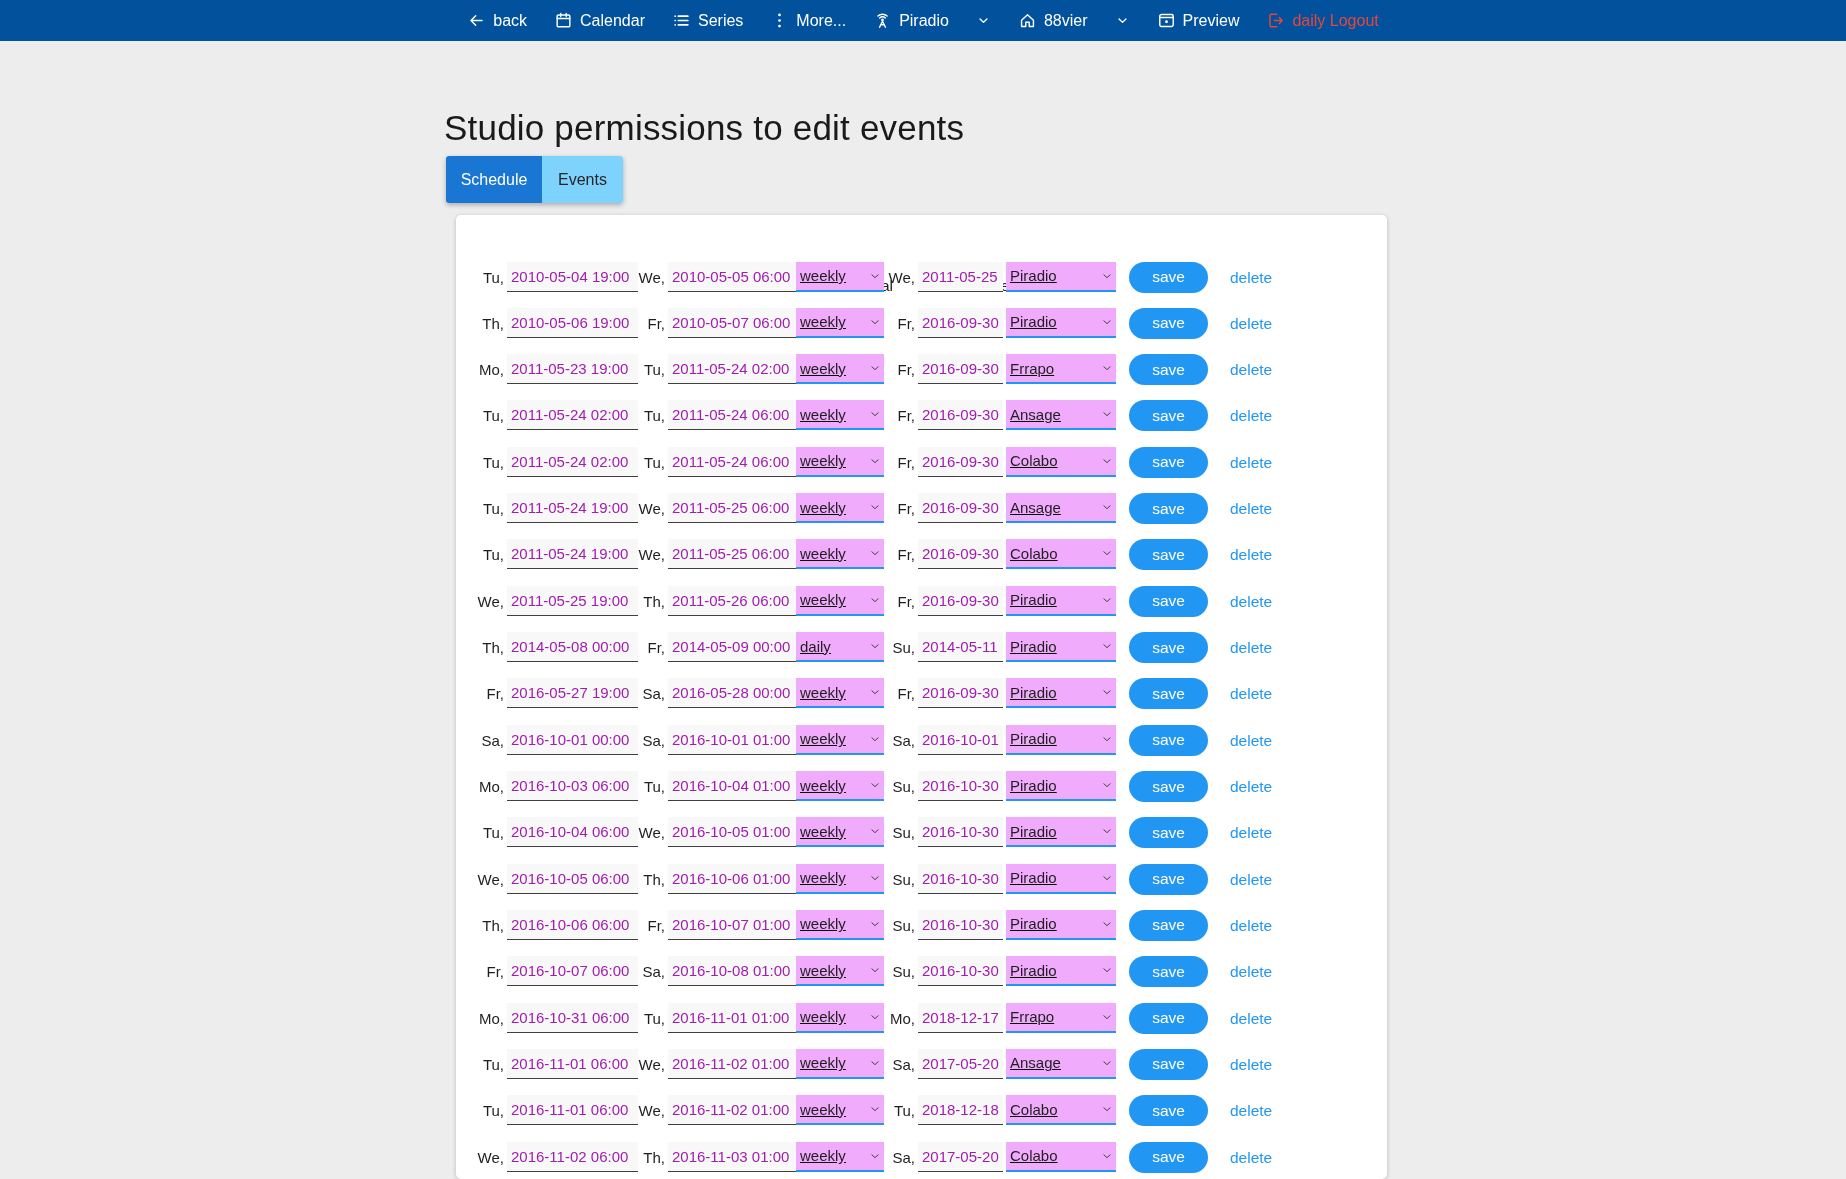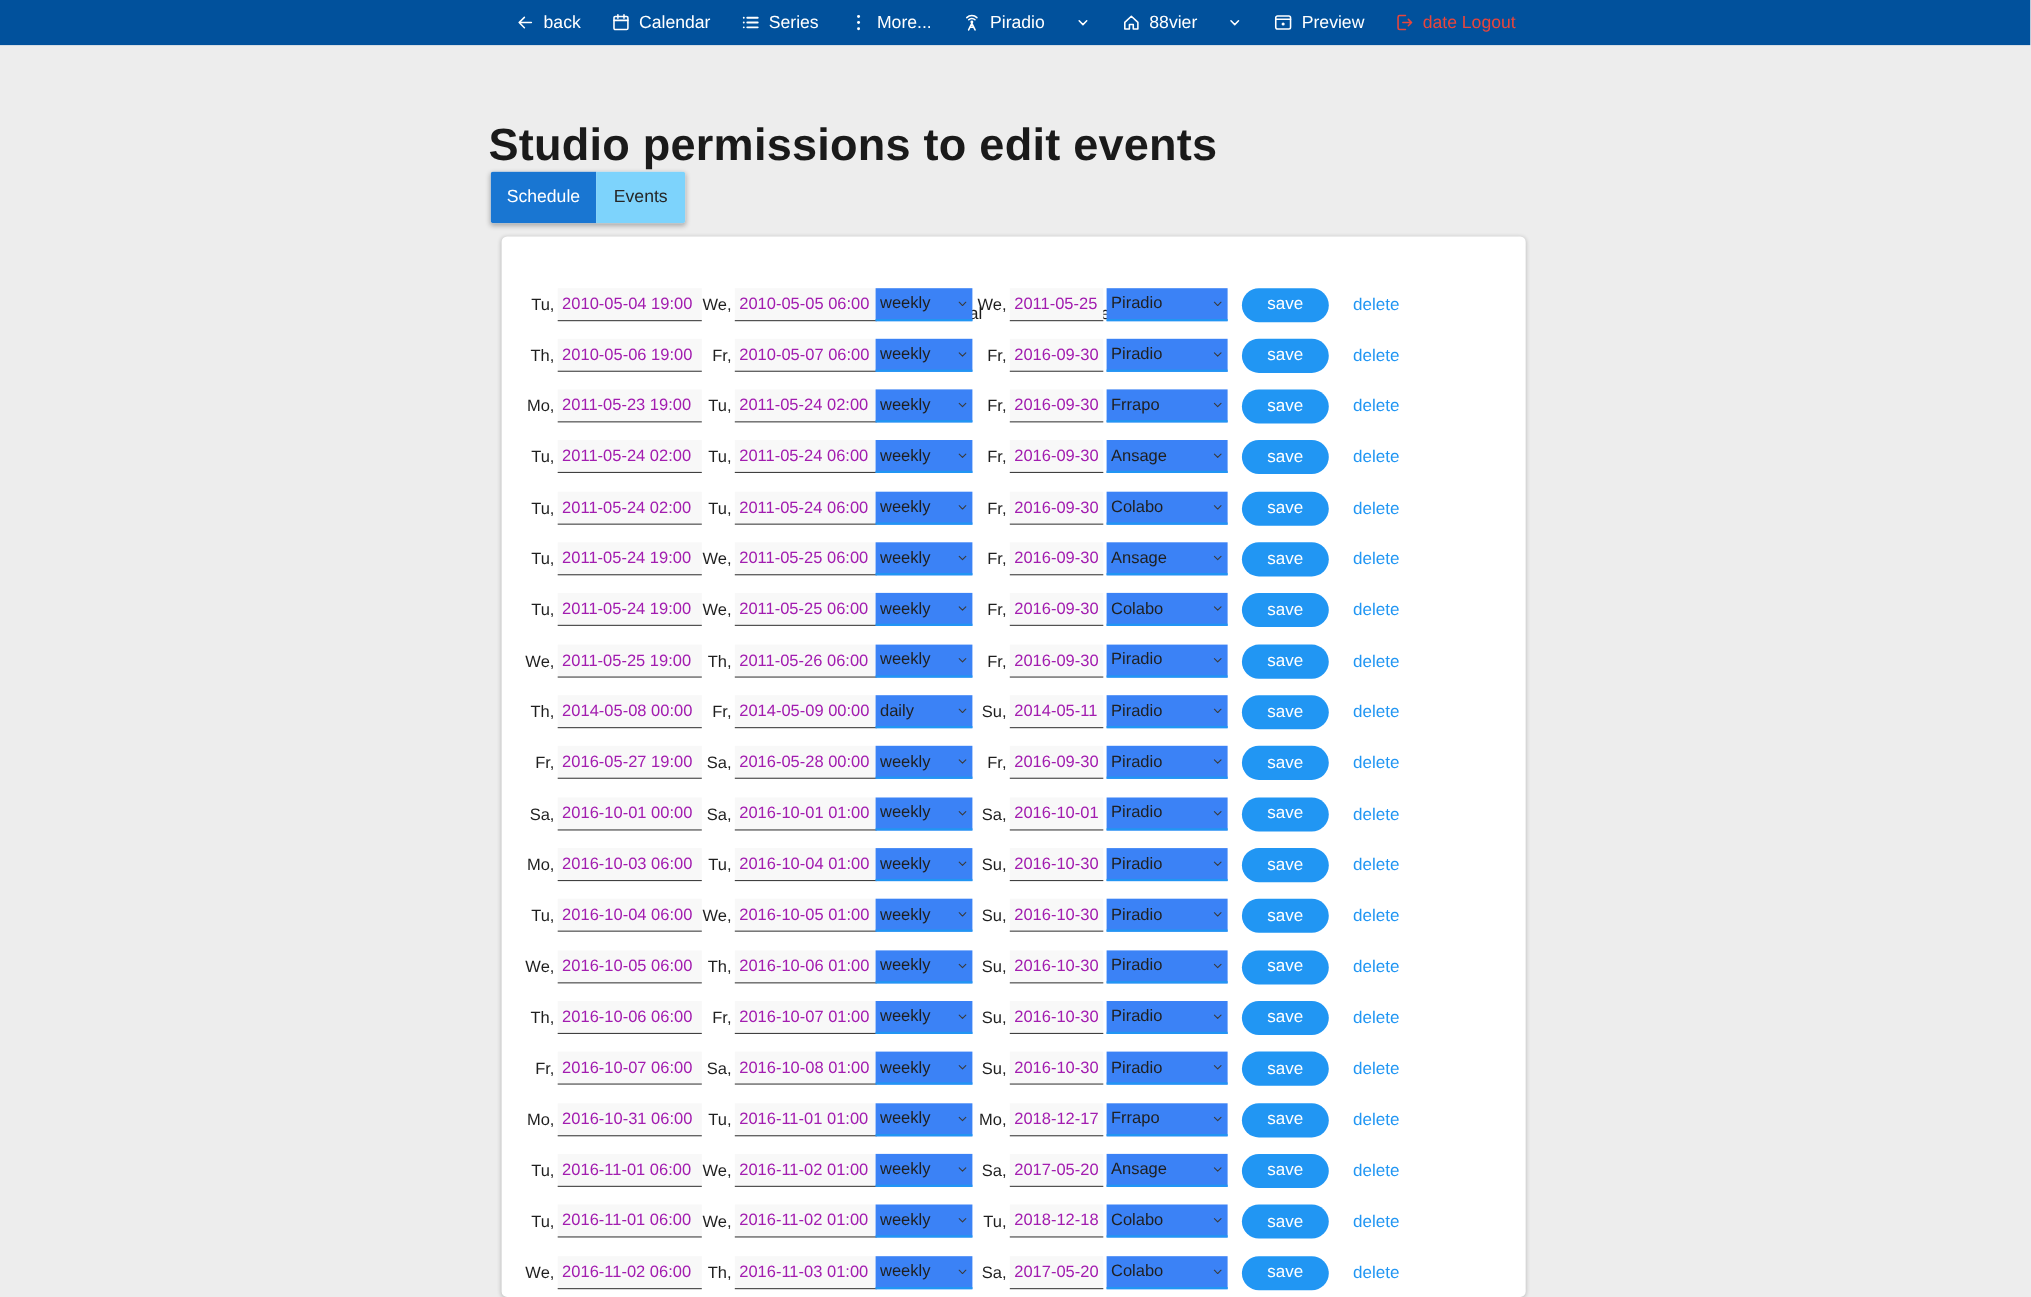--- a/index.html
+++ b/index.html
@@ -14,21 +14,21 @@
   .nav-item { display:flex; align-items:center; gap:7px; color:#fff; font-size:16px;
               cursor:pointer; white-space:nowrap; text-decoration:none; }
   .nav-item svg { width:19px; height:19px; stroke:#fff; fill:none; stroke-width:1.8;
                   stroke-linecap:round; stroke-linejoin:round; }
   .nav-chev svg { width:15px; height:15px; }
   .nav-item.logout { color:#e8463c; }
   .nav-item.logout svg { stroke:#e8463c; }
   .dotfill { fill:#fff; stroke:none; }
 
   
-  .title { position:absolute; left:444px; top:108px; font-size:41px; font-weight:700;
+  .title { position:absolute; left:444px; top:108px; font-size:35px; font-weight:400;
            color:#1a1a1a; letter-spacing:.2px; }
   .tabs { position:absolute; left:446px; top:156px; display:flex;
           box-shadow:0 2px 5px rgba(0,0,0,.28); border-radius:3px; overflow:hidden; }
   .tab { height:47px; display:flex; align-items:center; justify-content:center;
          font-size:16px; cursor:pointer; }
   .tab.active { width:96px; background:#1976d2; color:#fff; }
   .tab.inactive { width:81px; background:#7dd3fc; color:#262626; }
 
   
   .card { position:absolute; left:456px; top:215px; width:931px; height:964px;
@@ -44,21 +44,21 @@
   .d2 { left:163px; width:46px; }
   .d3 { left:413px; width:46px; }
   .field { position:absolute; top:0; height:30px; background:#f8f8f8; border:none;
            border-bottom:1px solid #404040; font-family:inherit; font-size:15px;
            color:#a21caf; padding-left:4px; outline:none; }
   .f-start { left:51px;  width:131px; }
   .f-end   { left:212px; width:129px; }
   .f-last  { left:462px; width:85px;  }
   .select { position:absolute; top:0; height:30px; border-bottom:2px solid #2196f3;
             display:flex; align-items:center; justify-content:space-between;
-            padding:0 3px 0 4px; cursor:pointer; background:#3b82f6; }
+            padding:0 3px 0 4px; cursor:pointer; background:#f0abfc;text-decoration:underline; }
   .sel-interval { left:340px; width:88px; }
   .sel-studio   { left:550px; width:110px; }
   .sel-text { font-size:15px; color:#1f1f1f; }
   .chev { width:12px; height:12px; stroke:#3a3a3a; fill:none; stroke-width:2;
           stroke-linecap:round; stroke-linejoin:round; flex:0 0 auto; }
   .save { position:absolute; left:673px; top:0; width:79px; height:31px; border:none;
           border-radius:16px; background:#2196f3; color:#fff; font-size:15.5px;
           font-family:inherit; cursor:pointer; }
   .delete { position:absolute; left:774px; top:0; line-height:31px; font-size:15.5px;
             color:#2196f3; cursor:pointer; text-decoration:none; }
@@ -127,21 +127,21 @@
             <path d="M3.5 8.2h17"></path>
             <circle class="dotfill" cx="12" cy="13.6" r="1.8"></circle>
           </svg>
         <span>Preview</span>
       </a>
       <a class="nav-item logout">
         <svg viewBox="0 0 24 24">
             <path d="M13.5 4H6.8A1.8 1.8 0 0 0 5 5.8v12.4A1.8 1.8 0 0 0 6.8 20h6.7"></path>
             <path d="M10.5 12H20M16.8 8.3 20.5 12l-3.7 3.7"></path>
           </svg>
-        <span>date Logout</span>
+        <span>daily Logout</span>
       </a>
     </div>
   </div>
 
   <h1 class="title">Studio permissions to edit events</h1>
 
   <div class="tabs">
     <div class="tab active">Schedule</div>
     <div class="tab inactive">Events</div>
   </div>

